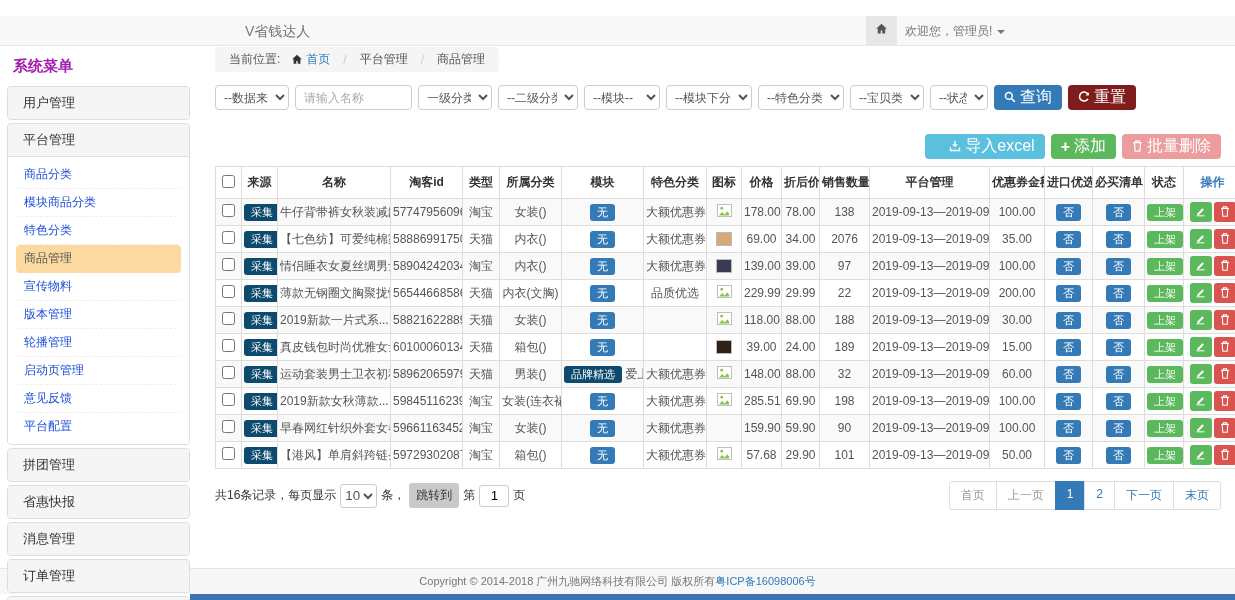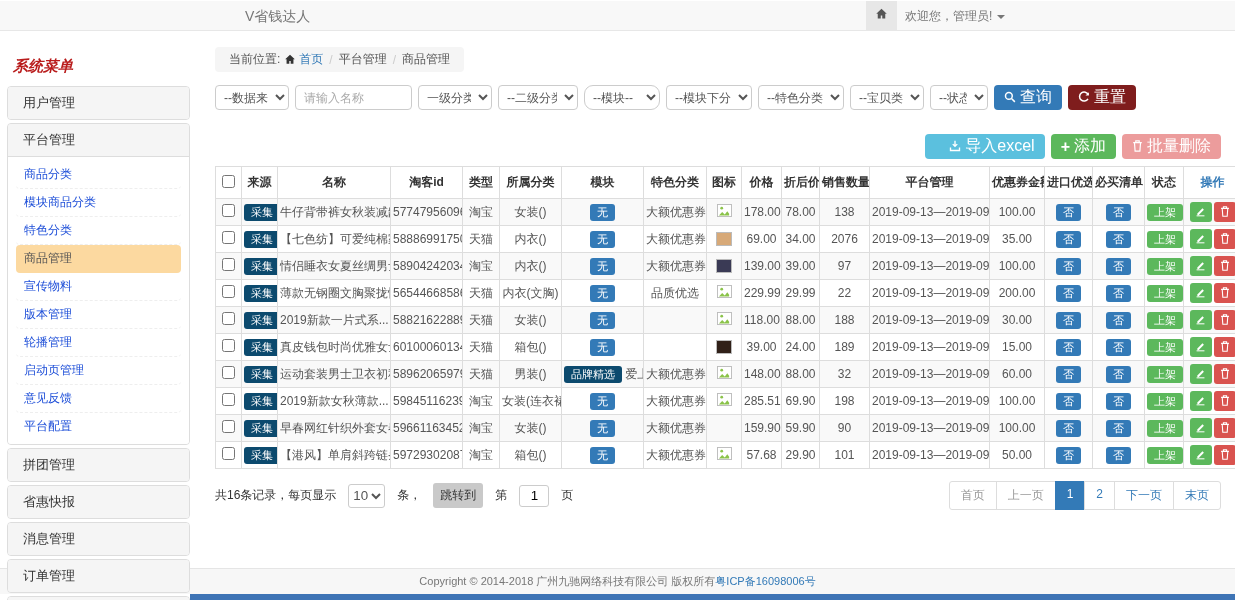--- a/index.html
+++ b/index.html
@@ -3,42 +3,42 @@
 <meta charset="utf-8">
 <style>
   * { box-sizing: border-box; }
   html,body { margin:0; padding:0; }
   body {
     width:1235px; height:600px; position:relative; overflow:hidden;
     background:#ffffff; color:#333;
     font-family:"Liberation Sans","DejaVu Sans",sans-serif; font-size:12px;
   }
   
-  .navbar { position:absolute; top:1px; left:0; width:1235px; height:30px;
+  .navbar { position:absolute; top:16px; left:0; width:1235px; height:30px;
     background:#f8f8f8; border-bottom:1px solid #e7e7e7; z-index:5; }
   .brand { position:absolute; left:245px; top:0; line-height:30px; font-size:14px; color:#777; }
   .nav-home { position:absolute; left:866px; top:0; width:31px; height:29px; background:#e7e7e7;
     display:flex; align-items:center; justify-content:center; color:#555; cursor:pointer; }
   .nav-user { position:absolute; left:905px; top:0; line-height:30px; color:#777; cursor:pointer; }
   .caret { display:inline-block; margin-left:5px; vertical-align:middle;
     border-top:4px solid #777; border-left:4px solid transparent; border-right:4px solid transparent; }
   
   .sidebar { position:absolute; left:7px; top:55px; width:183px; z-index:3; }
-  .sidebar-title { color:#b91c1c; font-weight:bold; font-size:15px; padding:2px 6px 10px 6px;font-style:italic; }
+  .sidebar-title { color:#a21caf; font-weight:bold; font-size:15px; padding:2px 6px 10px 6px; }
   .panel { border:1px solid #ddd; border-radius:4px; margin-bottom:3px; background:#f5f5f5; overflow:hidden; }
   .panel-heading { padding:7px 15px; font-size:13px; color:#333; cursor:pointer; background:#f5f5f5; }
   .panel-body { background:#fff; padding:4px 8px; border-top:1px solid #ddd; }
   .submenu-link { display:block; padding:5px 8px; color:#1d4ed8; text-decoration:none;
     border-bottom:1px dashed #eee; border-radius:4px; }
   .submenu-link:last-child { border-bottom:none; }
   .submenu-link.active { background:#fcd9a0; color:#555; border-bottom-color:transparent; }
   
   .main { position:absolute; left:215px; top:47px; width:1006px; z-index:2; }
   .breadcrumb { display:inline-flex; align-items:center; background:#f5f5f5; border-radius:4px;
-    padding:4px 14px; color:#555; }
+    padding:4px 14px; color:#555;gap:7px; }
   .breadcrumb .sep { color:#ccc; padding:0 6px; }
   .bc-home { color:#337ab7; cursor:pointer; display:inline-flex; align-items:center; margin-left:4px; }
   .bc-home svg { margin-right:3px; color:#333; }
   .filters { margin-top:13px; display:flex; align-items:center; gap:6px; }
   select.f-select, input.f-input {
     height:25px; border:1px solid #ccc; border-radius:4px; background:#fff; color:#555;
     font-size:12px; padding:0 4px; font-family:inherit; }
   input.f-input { width:117px; padding:0 8px; }
   input.f-input::placeholder { color:#aaa; }
   .btn { display:inline-flex; align-items:center; gap:4px; border:none; border-radius:4px;
@@ -61,21 +61,21 @@
   .badge-blue { background:#337ab7; }
   .badge-green { background:#5cb85c; }
   .op-btn { display:inline-flex; align-items:center; justify-content:center; width:22px; height:20px;
     border:none; border-radius:3px; color:#fff; margin:0 1px; cursor:pointer; vertical-align:middle; }
   .op-edit { background:#5cb85c; }
   .op-del { background:#d9534f; }
   .thumb { display:inline-block; width:16px; height:14px; border:1px solid #bbb; vertical-align:middle; }
   .grid input[type=checkbox] { width:13px; height:13px; margin:0; }
   
   .pagerow { margin-top:12px; display:flex; justify-content:space-between; align-items:center; color:#333; }
-  .pagerow .left { display:flex; align-items:center; gap:12px; }
+  .pagerow .left { display:flex; align-items:center; gap:4px; }
   .ps-select { height:24px; border:1px solid #ccc; border-radius:3px; background:#fff; color:#555; font-family:inherit; }
   .jump-btn { background:#c9c9c9; color:#333; padding:4px 7px; border-radius:3px; cursor:pointer; }
   .jump-input { width:30px; height:22px; border:1px solid #ccc; border-radius:3px; text-align:center; font-family:inherit; }
   .pager { display:flex; }
   .pager a { border:1px solid #ddd; background:#fff; color:#337ab7; padding:5px 11px; margin-left:-1px;
     text-decoration:none; cursor:pointer; }
   .pager a:first-child { border-radius:3px 0 0 3px; margin-left:0; }
   .pager a:last-child { border-radius:0 3px 3px 0; }
   .pager a.disabled { color:#999; }
   .pager a.active { background:#337ab7; border-color:#337ab7; color:#fff; }
@@ -168,21 +168,21 @@
     <button class="btn btn-reset">
       <span><svg width="12" height="12" viewBox="0 0 16 16">
             <path d="M13.3 10.5A6 6 0 1 1 13.6 5" fill="none" stroke="#fff" stroke-width="2"></path>
             <path d="M14.5 1.5v4.6H10z" fill="#fff"></path>
           </svg></span>
       <span>重置</span>
     </button>
   <select class="f-select" style="width: 74px; order: 0;"><option>--数据来源--</option></select>
       <select class="f-select" style="width: 74px; order: 2;"><option>一级分类</option></select>
       <select class="f-select" style="width: 80px; order: 3;"><option>--二级分类--</option></select>
-      <select class="f-select" style="width: 76px; order: 4; border-radius: 9px;"><option>--模块--</option></select>
+      <select class="f-select" style="width: 76px; order: 4;"><option>--模块--</option></select>
       <select class="f-select" style="width: 86px; order: 5;"><option>--模块下分类--</option></select>
       <select class="f-select" style="width: 86px; order: 6;"><option>--特色分类--</option></select>
       <select class="f-select" style="width: 74px; order: 7;"><option>--宝贝类型--</option></select>
       <select class="f-select" style="width: 58px; order: 8;"><option>--状态--</option></select>
     </div>
 
   <div class="toolbar">
     <button class="btn btn-import">
       <span><svg width="12" height="12" viewBox="0 0 16 16">
             <path d="M8 1v7M5 5.5L8 8.5l3-3" stroke="#fff" stroke-width="1.8" fill="none"></path>

